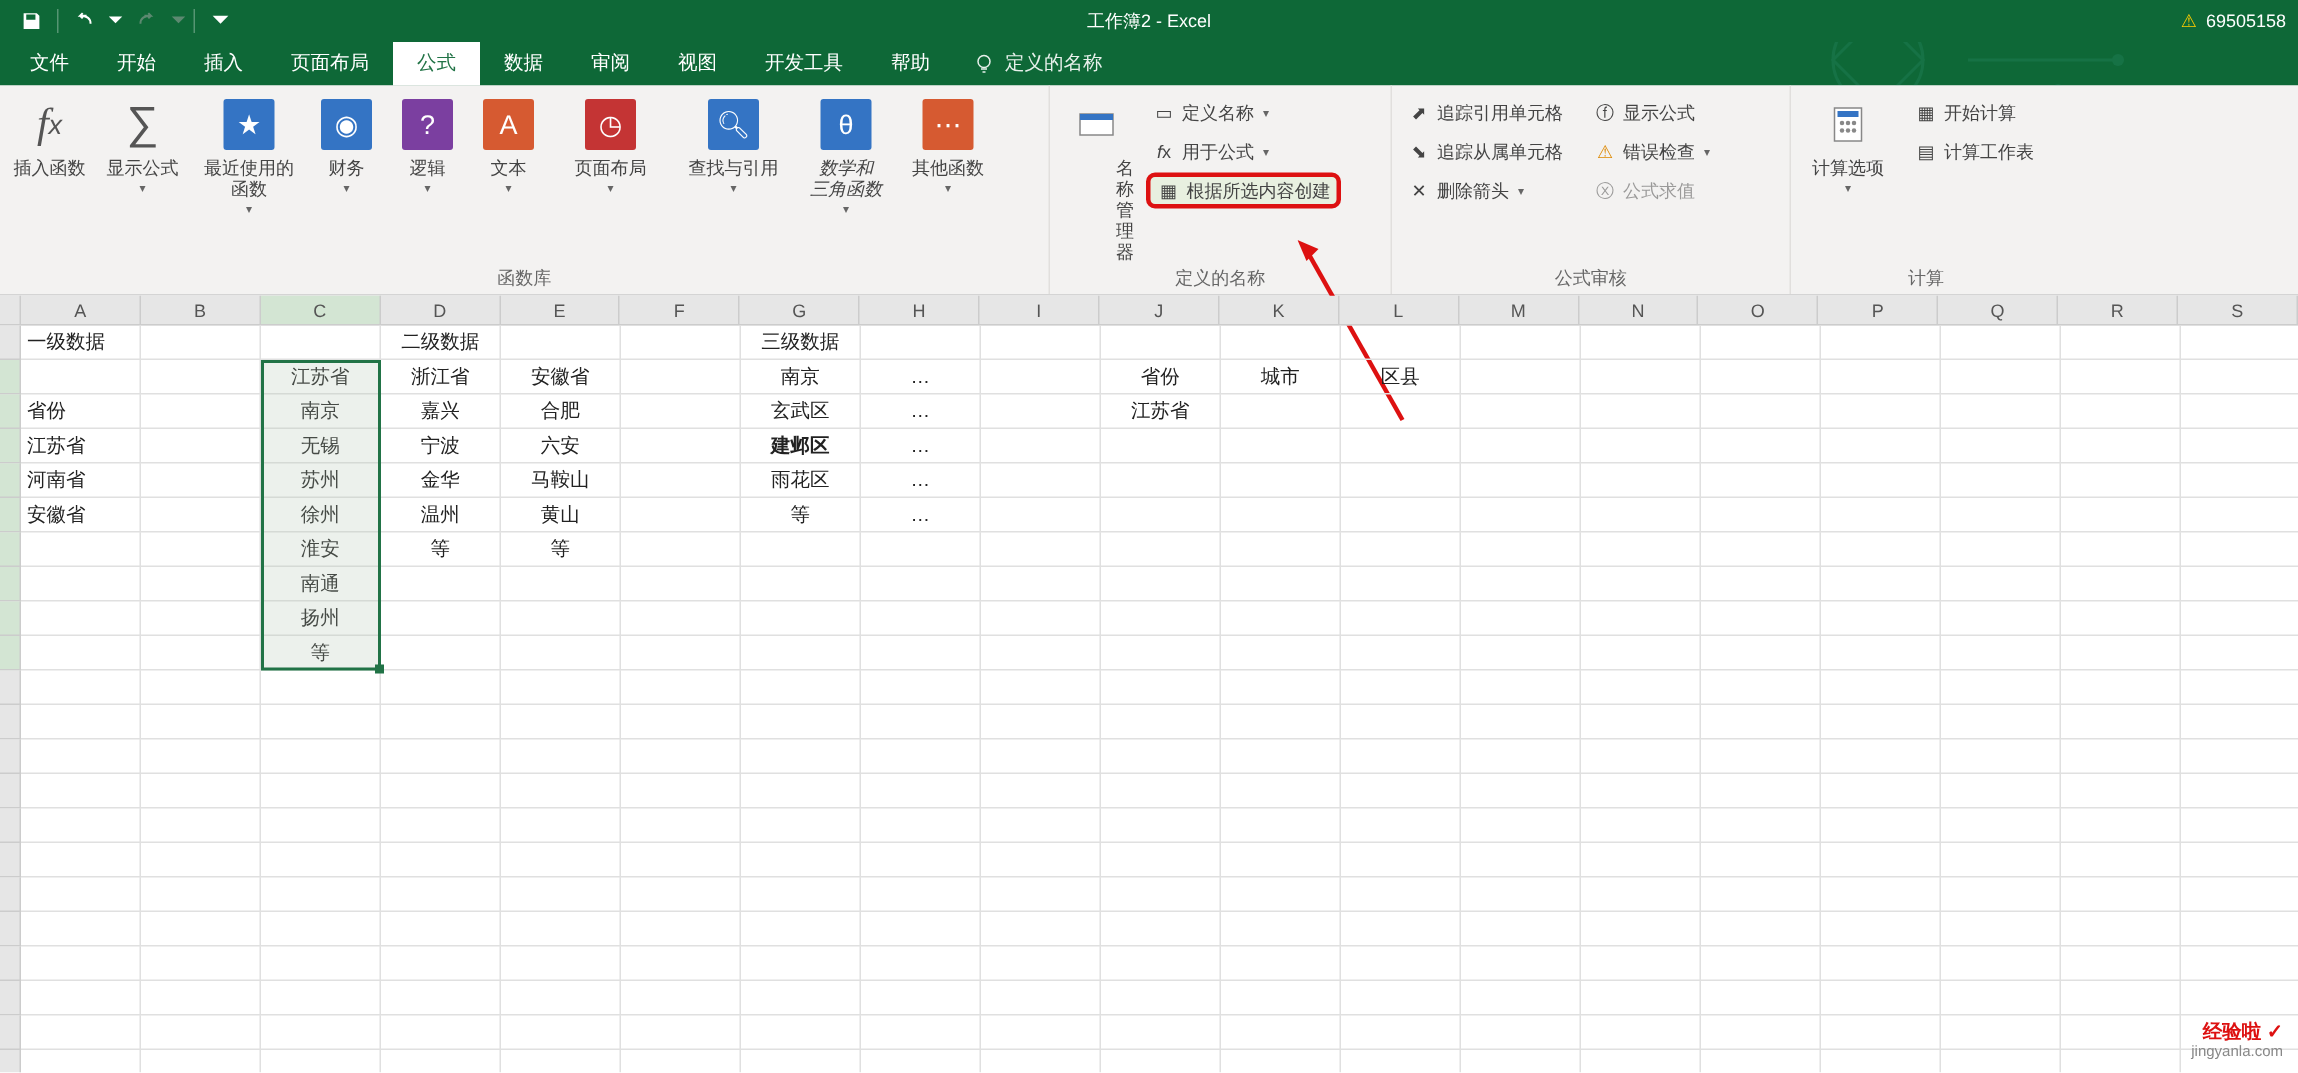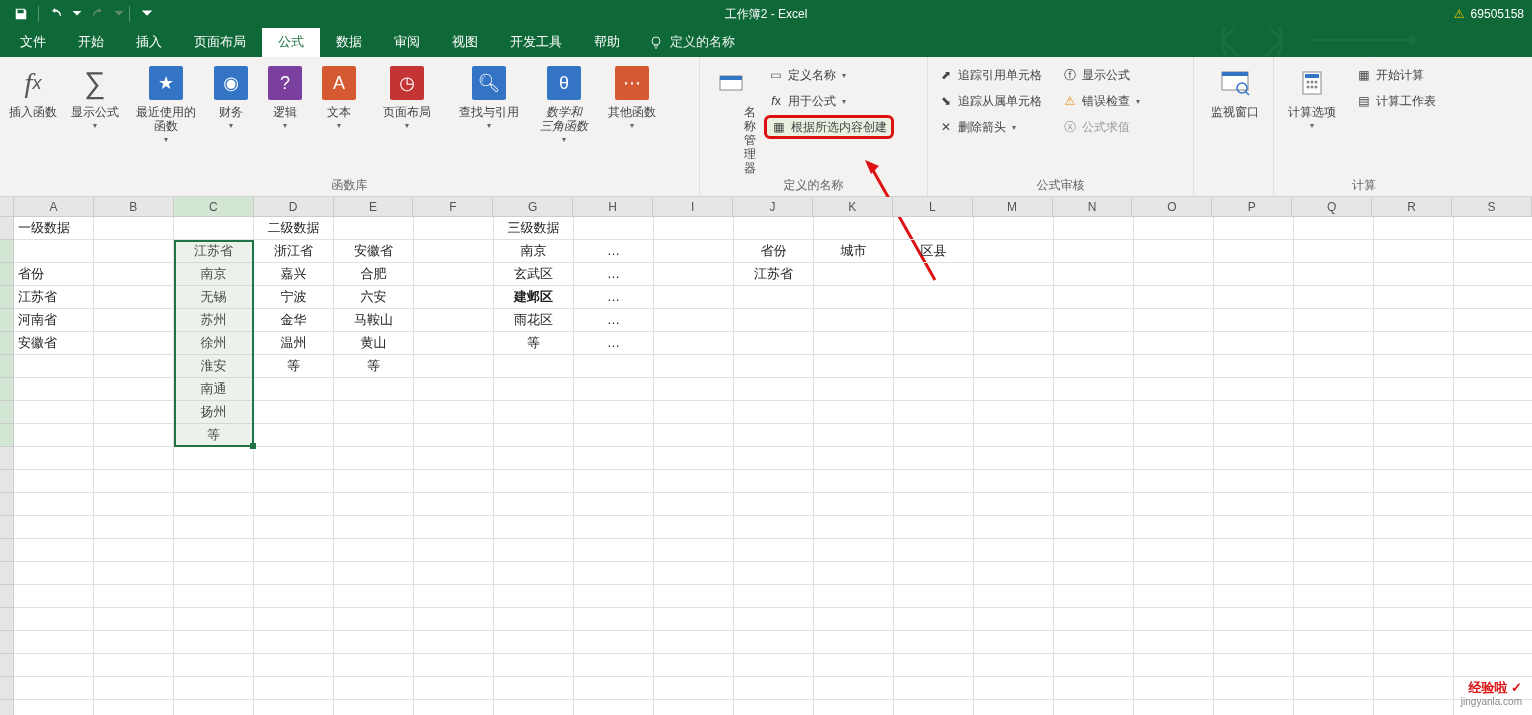--- a/index.html
+++ b/index.html
@@ -282,33 +282,20 @@
           </div>
         <div class="smallbtn disabled">
             <span class="sic">ⓧ</span>
             <span>公式求值</span>
           </div>
       </div>
     </div>
     <div class="glabel">公式审核</div>
   </div>
 
-  <div class="rgroup" style="width:80px;">
-    <div class="bigbtn" style="width:70px;">
-      <div class="ic">
-          <svg width="30" height="26" viewBox="0 0 30 26">
-            <rect x="2" y="2" width="26" height="18" fill="#fff" stroke="#888"></rect>
-            <rect x="2" y="2" width="26" height="4" fill="#3474c4"></rect>
-            <circle cx="22" cy="18" r="5" fill="none" stroke="#3474c4" stroke-width="1.5"></circle>
-            <line x1="25" y1="21" x2="29" y2="25" stroke="#3474c4" stroke-width="1.5"></line>
-          </svg>
-        </div>
-      <div class="lbl">监视窗口</div>
-    </div>
-  </div>
 
   <div class="rgroup" style="width:180px;border-right:none;">
     <div class="rrow">
       <div class="bigbtn" style="width:64px;justify-content:space-between;">
         <div class="ic">
             <svg width="30" height="30" viewBox="0 0 30 30">
               <rect x="6" y="4" width="18" height="22" fill="#fff" stroke="#888"></rect>
               <rect x="8" y="6" width="14" height="4" fill="#3474c4"></rect>
               <circle cx="11" cy="14" r="1.5" fill="#888"></circle>
               <circle cx="15" cy="14" r="1.5" fill="#888"></circle>

